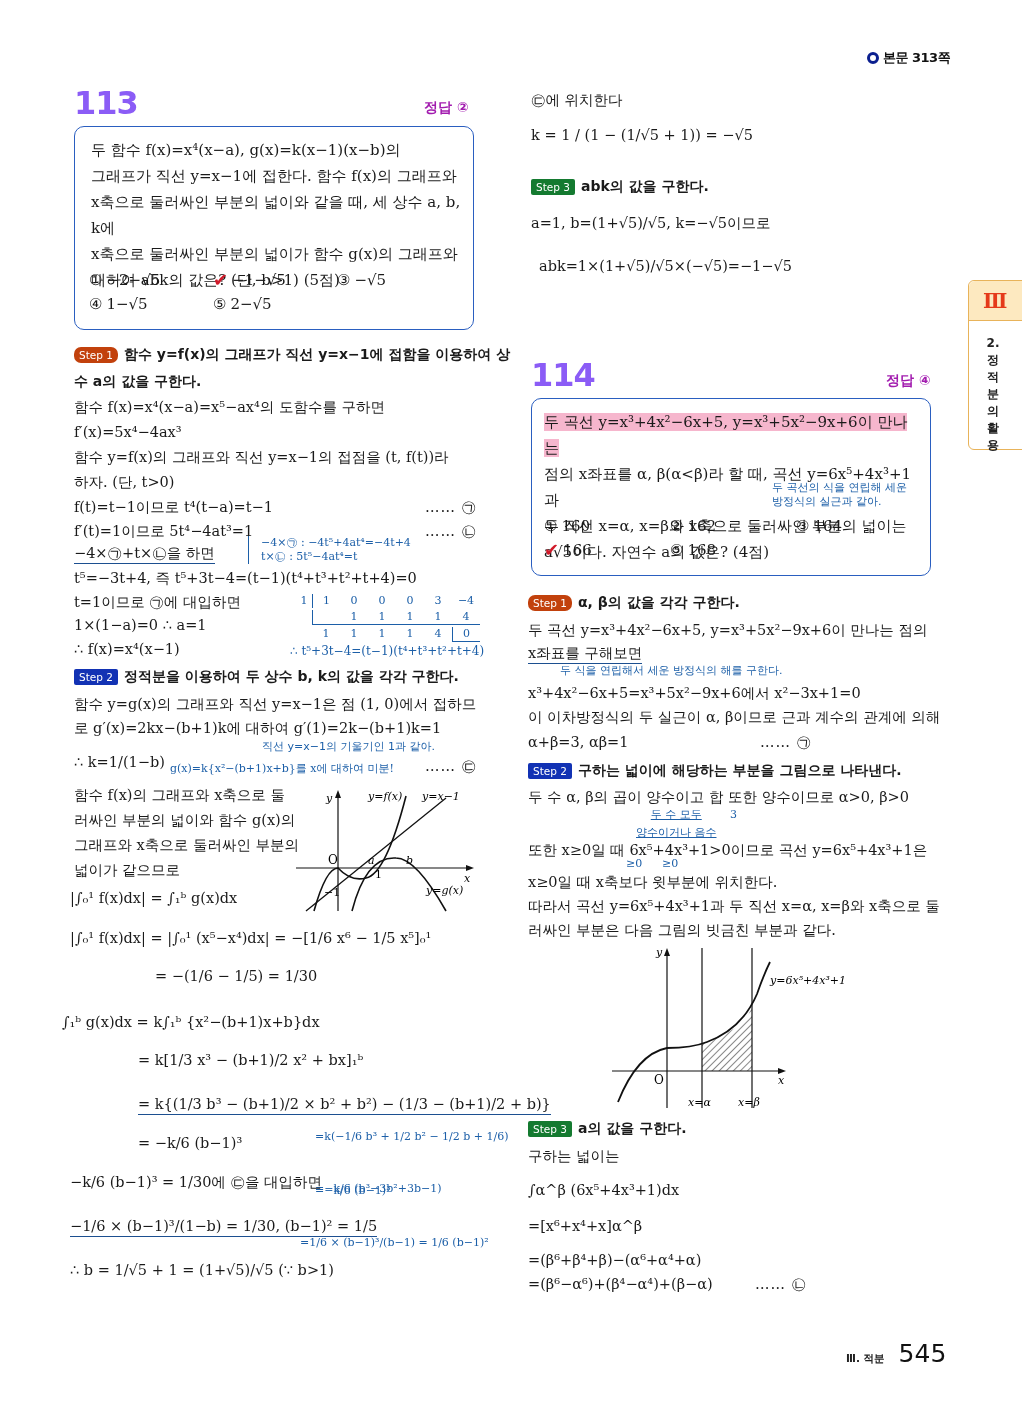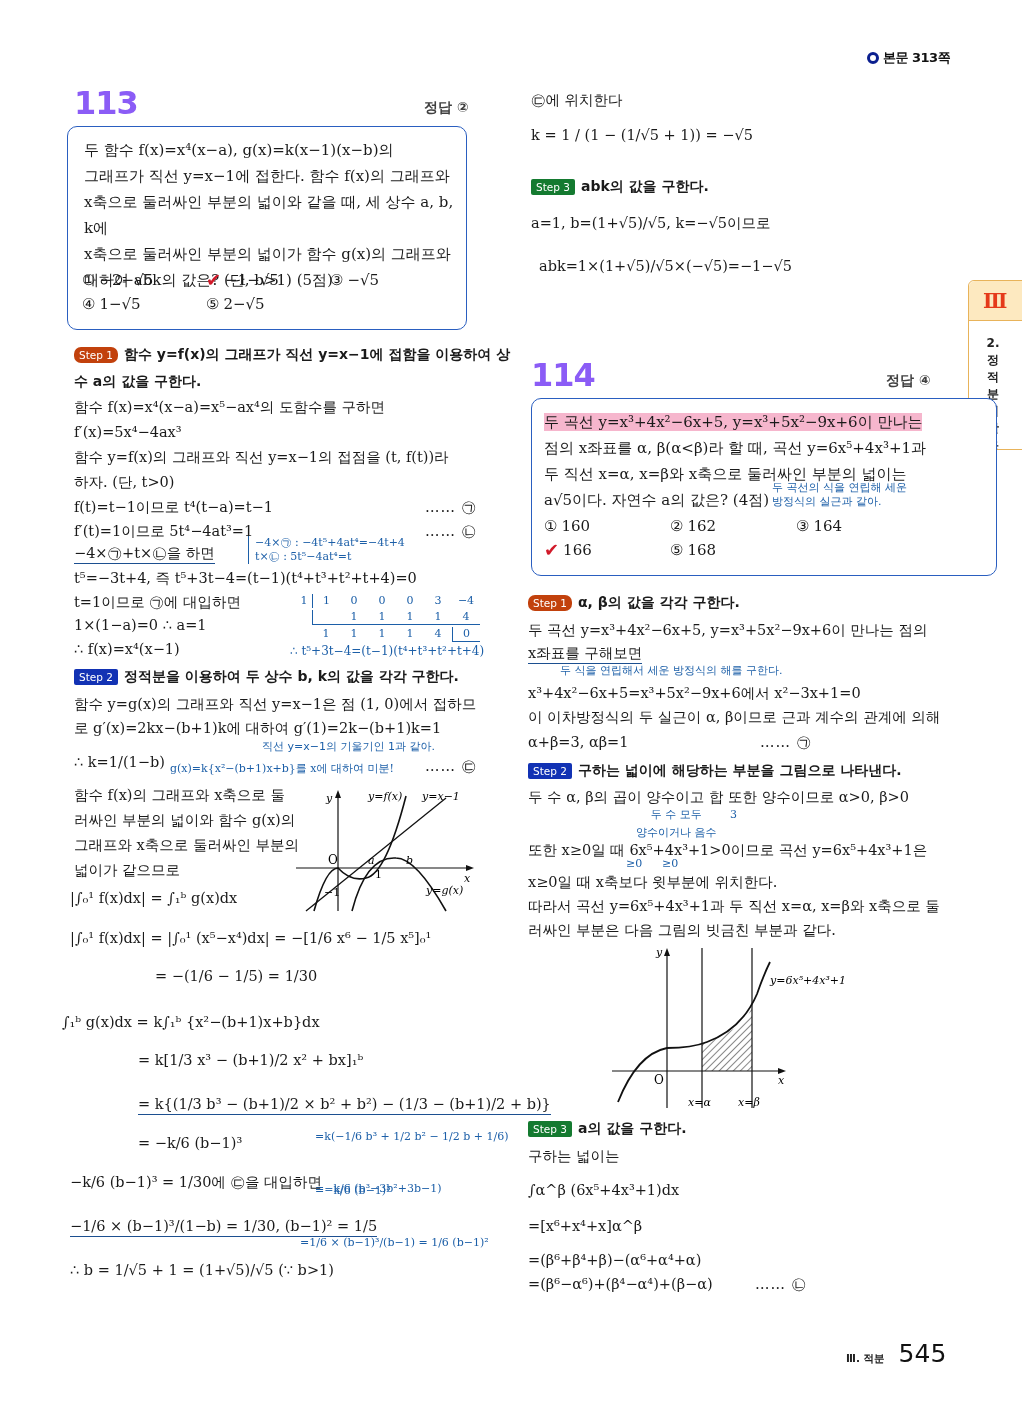--- a/index.html
+++ b/index.html
@@ -9,21 +9,21 @@
   .abs { position: absolute; }
   .line { position: absolute; white-space: nowrap; line-height: 20px; }
   .pink { color: #e0246b; }
   .ul { border-bottom: 1.5px solid #1c4f90; }
 
   
   .page-ref { position: absolute; left: 867px; top: 49px; font-family: "DejaVu Sans", sans-serif; font-weight: bold; font-size: 13px; color: #111; display: flex; align-items: center; gap: 4px; letter-spacing: -0.5px; }
   .page-ref .ring { width: 12px; height: 12px; border: 3px solid #0b1f8f; border-radius: 50%; display: inline-block; }
 
   .qnum { position: absolute; font-family: "DejaVu Sans", sans-serif; font-weight: bold; font-size: 32px; color: #8b5cf6; letter-spacing: -1px; }
-  .answer { position: absolute; font-family: "DejaVu Sans", sans-serif; font-weight: bold; font-size: 14px; color: #404040; }
+  .answer { position: absolute; font-family: "DejaVu Sans", sans-serif; font-weight: bold; font-size: 14px; color: #a21caf; }
 
   .qbox { position: absolute; border: 1.5px solid #2a5ec0; border-radius: 10px; background: #fff; }
   .qbox .text { position: absolute; left: 16px; right: 10px; line-height: 26px; font-size: 15px; }
 
   .choices { position: absolute; display: grid; font-size: 15px; row-gap: 6px; }
   .choice { display: flex; gap: 4px; align-items: center; white-space: nowrap; }
   .check { color: #d11a2a; font-weight: bold; font-size: 18px; font-family: "DejaVu Sans", sans-serif; line-height: 1; }
 
   .step { position: absolute; display: flex; align-items: center; gap: 6px; white-space: nowrap; font-family: "DejaVu Sans", sans-serif; font-weight: bold; font-size: 14px; }
   .badge { font-family: "DejaVu Sans", sans-serif; font-size: 10.5px; font-weight: normal; color: #fff; padding: 2px 5px; border-radius: 2px; }
@@ -64,21 +64,21 @@
     <div>분</div>
     <div>의</div>
     <div>활</div>
     <div>용</div>
   </div>
 </div>
 
 <div class="qnum" style="left:74px; top:84px;">113</div>
 <div class="answer" style="left:424px; top:99px;">정답 ②</div>
 
-<div class="qbox" style="left:67px; top:126px; width:400px; height:204px;">
+<div class="qbox" style="left:74px; top:126px; width:400px; height:204px;">
   <div class="text" style="top:10px;">
     <div>두 함수 f(x)=x⁴(x−a), g(x)=k(x−1)(x−b)의</div>
     <div>그래프가 직선 y=x−1에 접한다. 함수 f(x)의 그래프와</div>
     <div>x축으로 둘러싸인 부분의 넓이와 같을 때, 세 상수 a, b, k에</div>
     <div>x축으로 둘러싸인 부분의 넓이가 함수 g(x)의 그래프와</div>
     <div>대하여 abk의 값은? (단, b&gt;1) (5점)</div>
   </div>
   <div class="choices" style="left:14px; top:144px; grid-template-columns: 124px 124px 124px;">
     <div class="choice">
         <span>①</span>
@@ -111,21 +111,21 @@
 
 <div class="line" style="left:74px; top:397px;">함수 f(x)=x⁴(x−a)=x⁵−ax⁴의 도함수를 구하면</div>
 <div class="line" style="left:74px; top:422px;">f′(x)=5x⁴−4ax³</div>
 <div class="line" style="left:74px; top:447px;">함수 y=f(x)의 그래프와 직선 y=x−1의 접점을 (t, f(t))라</div>
 <div class="line" style="left:74px; top:472px;">하자. (단, t&gt;0)</div>
 <div class="line" style="left:74px; top:497px;">f(t)=t−1이므로 t⁴(t−a)=t−1</div>
 <div class="line dots" style="left:425px; top:497px;">…… ㉠</div>
 <div class="line" style="left:74px; top:521px;">f′(t)=1이므로 5t⁴−4at³=1</div>
 <div class="line dots" style="left:425px; top:521px;">…… ㉡</div>
 <div class="line ul" style="left:74px; top:543px;">−4×㉠+t×㉡을 하면</div>
-<div class="note" style="left:248px; top:536px; border-left:1.5px solid #1c5fa8; padding-left:6px;">
+<div class="note" style="left:248px; top:536px; border-left:1.5px solid #1c5fa8; padding-left:12px;">
   <div>−4×㉠ : −4t⁵+4at⁴=−4t+4</div>
   <div>t×㉡ : 5t⁵−4at⁴=t</div>
 </div>
 <div class="line" style="left:74px; top:568px;">t⁵=−3t+4, 즉 t⁵+3t−4=(t−1)(t⁴+t³+t²+t+4)=0</div>
 <div class="line" style="left:74px; top:592px;">t=1이므로 ㉠에 대입하면</div>
 <div class="line" style="left:74px; top:615px;">1×(1−a)=0      ∴ a=1</div>
 <div class="line" style="left:74px; top:639px;">∴ f(x)=x⁴(x−1)</div>
 
 <div class="abs note" style="left:296px; top:594px; font-size:11px;">
   <div style="display:grid; grid-template-columns: 16px 28px 28px 28px 28px 28px 28px; text-align:center; row-gap:2px;">
@@ -216,21 +216,21 @@
 <div class="step" style="left:531px; top:178px;">
   <span class="badge b3">Step 3</span>
   <span>abk의 값을 구한다.</span>
 </div>
 <div class="line" style="left:531px; top:213px;">a=1, b=(1+√5)/√5, k=−√5이므로</div>
 <div class="line" style="left:531px; top:256px;margin-left:8px;">abk=1×(1+√5)/√5×(−√5)=−1−√5</div>
 
 <div class="qnum" style="left:531px; top:356px;">114</div>
 <div class="answer" style="left:886px; top:372px;">정답 ④</div>
 
-<div class="qbox" style="left:531px; top:398px; width:466px; height:178px;">
+<div class="qbox" style="left:531px; top:398px; width:400px; height:178px;">
   <div class="text" style="top:10px; left:12px;">
     <div><span class="highlight">두 곡선 y=x³+4x²−6x+5, y=x³+5x²−9x+6이 만나는</span></div>
     <div>점의 x좌표를 α, β(α&lt;β)라 할 때, 곡선 y=6x⁵+4x³+1과</div>
     <div>두 직선 x=α, x=β와 x축으로 둘러싸인 부분의 넓이는</div>
     <div>a√5이다. 자연수 a의 값은? (4점)</div>
   </div>
   <div class="note pink note-sans" style="left:240px; top:82px;">
     <div>두 곡선의 식을 연립해 세운</div>
     <div>방정식의 실근과 같아.</div>
   </div>
@@ -268,21 +268,21 @@
 <div class="line" style="left:528px; top:683px;">x³+4x²−6x+5=x³+5x²−9x+6에서 x²−3x+1=0</div>
 <div class="line" style="left:528px; top:707px;">이 이차방정식의 두 실근이 α, β이므로 근과 계수의 관계에 의해</div>
 <div class="line" style="left:528px; top:732px;">α+β=3, αβ=1</div>
 <div class="line dots" style="left:760px; top:732px;">…… ㉠</div>
 
 <div class="step" style="left:528px; top:762px;">
   <span class="badge b2">Step 2</span>
   <span>구하는 넓이에 해당하는 부분을 그림으로 나타낸다.</span>
 </div>
 <div class="line" style="left:528px; top:787px;">두 수 α, β의 곱이 양수이고 합 또한 양수이므로 α&gt;0, β&gt;0</div>
-<div class="note note-sans" style="left:636px; top:808px; text-align:center;">
+<div class="note note-sans" style="left:636px; top:808px; text-align:center;text-decoration:underline;">
   <div>두 수 모두</div>
   <div style="margin-top:4px;">양수이거나 음수</div>
 </div>
 <div class="note" style="left:730px; top:808px;">3</div>
 <div class="line" style="left:528px; top:840px;">또한 x≥0일 때 6x⁵+4x³+1&gt;0이므로 곡선 y=6x⁵+4x³+1은</div>
 <div class="note" style="left:626px; top:857px;">≥0</div>
 <div class="note" style="left:662px; top:857px;">≥0</div>
 <div class="line" style="left:528px; top:872px;">x≥0일 때 x축보다 윗부분에 위치한다.</div>
 <div class="line" style="left:528px; top:896px;">따라서 곡선 y=6x⁵+4x³+1과 두 직선 x=α, x=β와 x축으로 둘</div>
 <div class="line" style="left:528px; top:920px;">러싸인 부분은 다음 그림의 빗금친 부분과 같다.</div>

